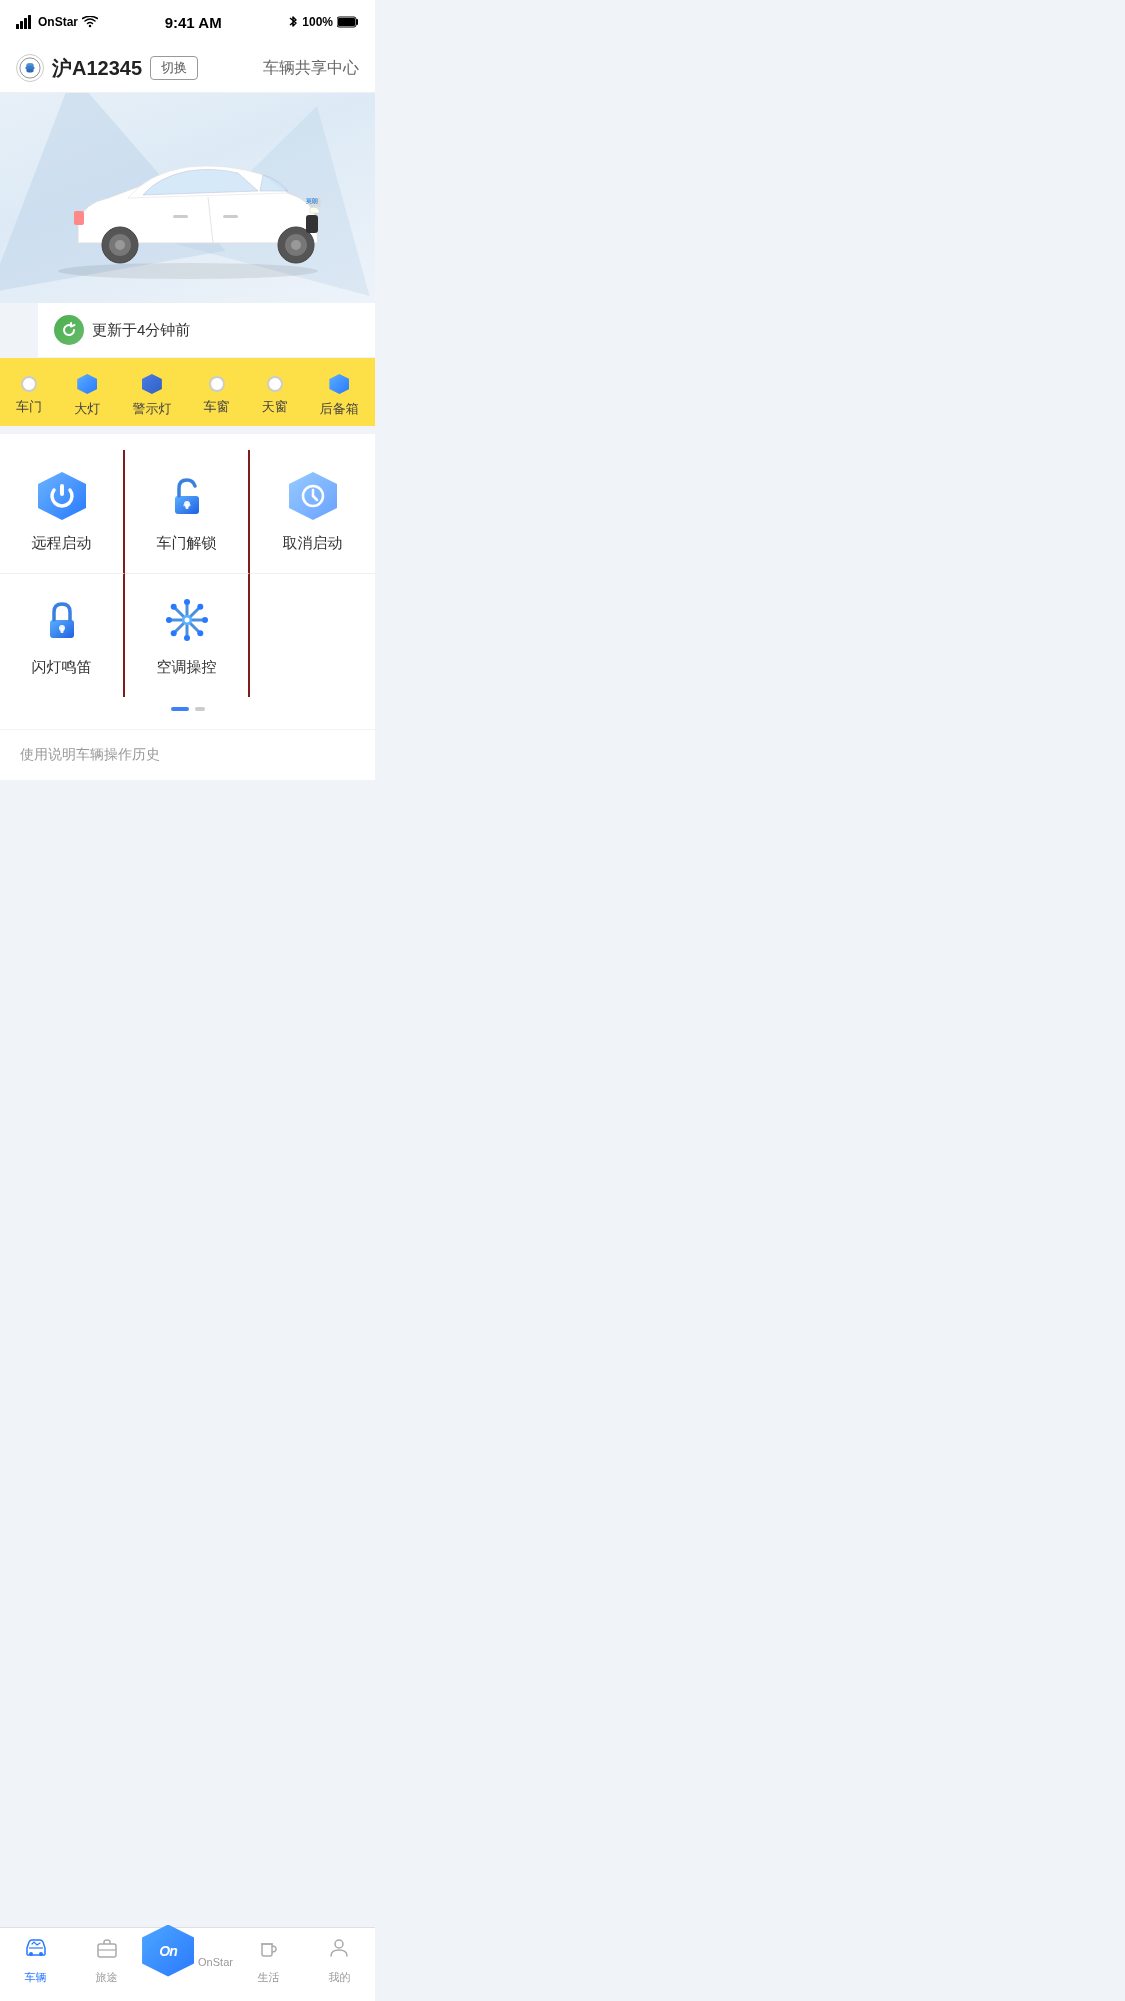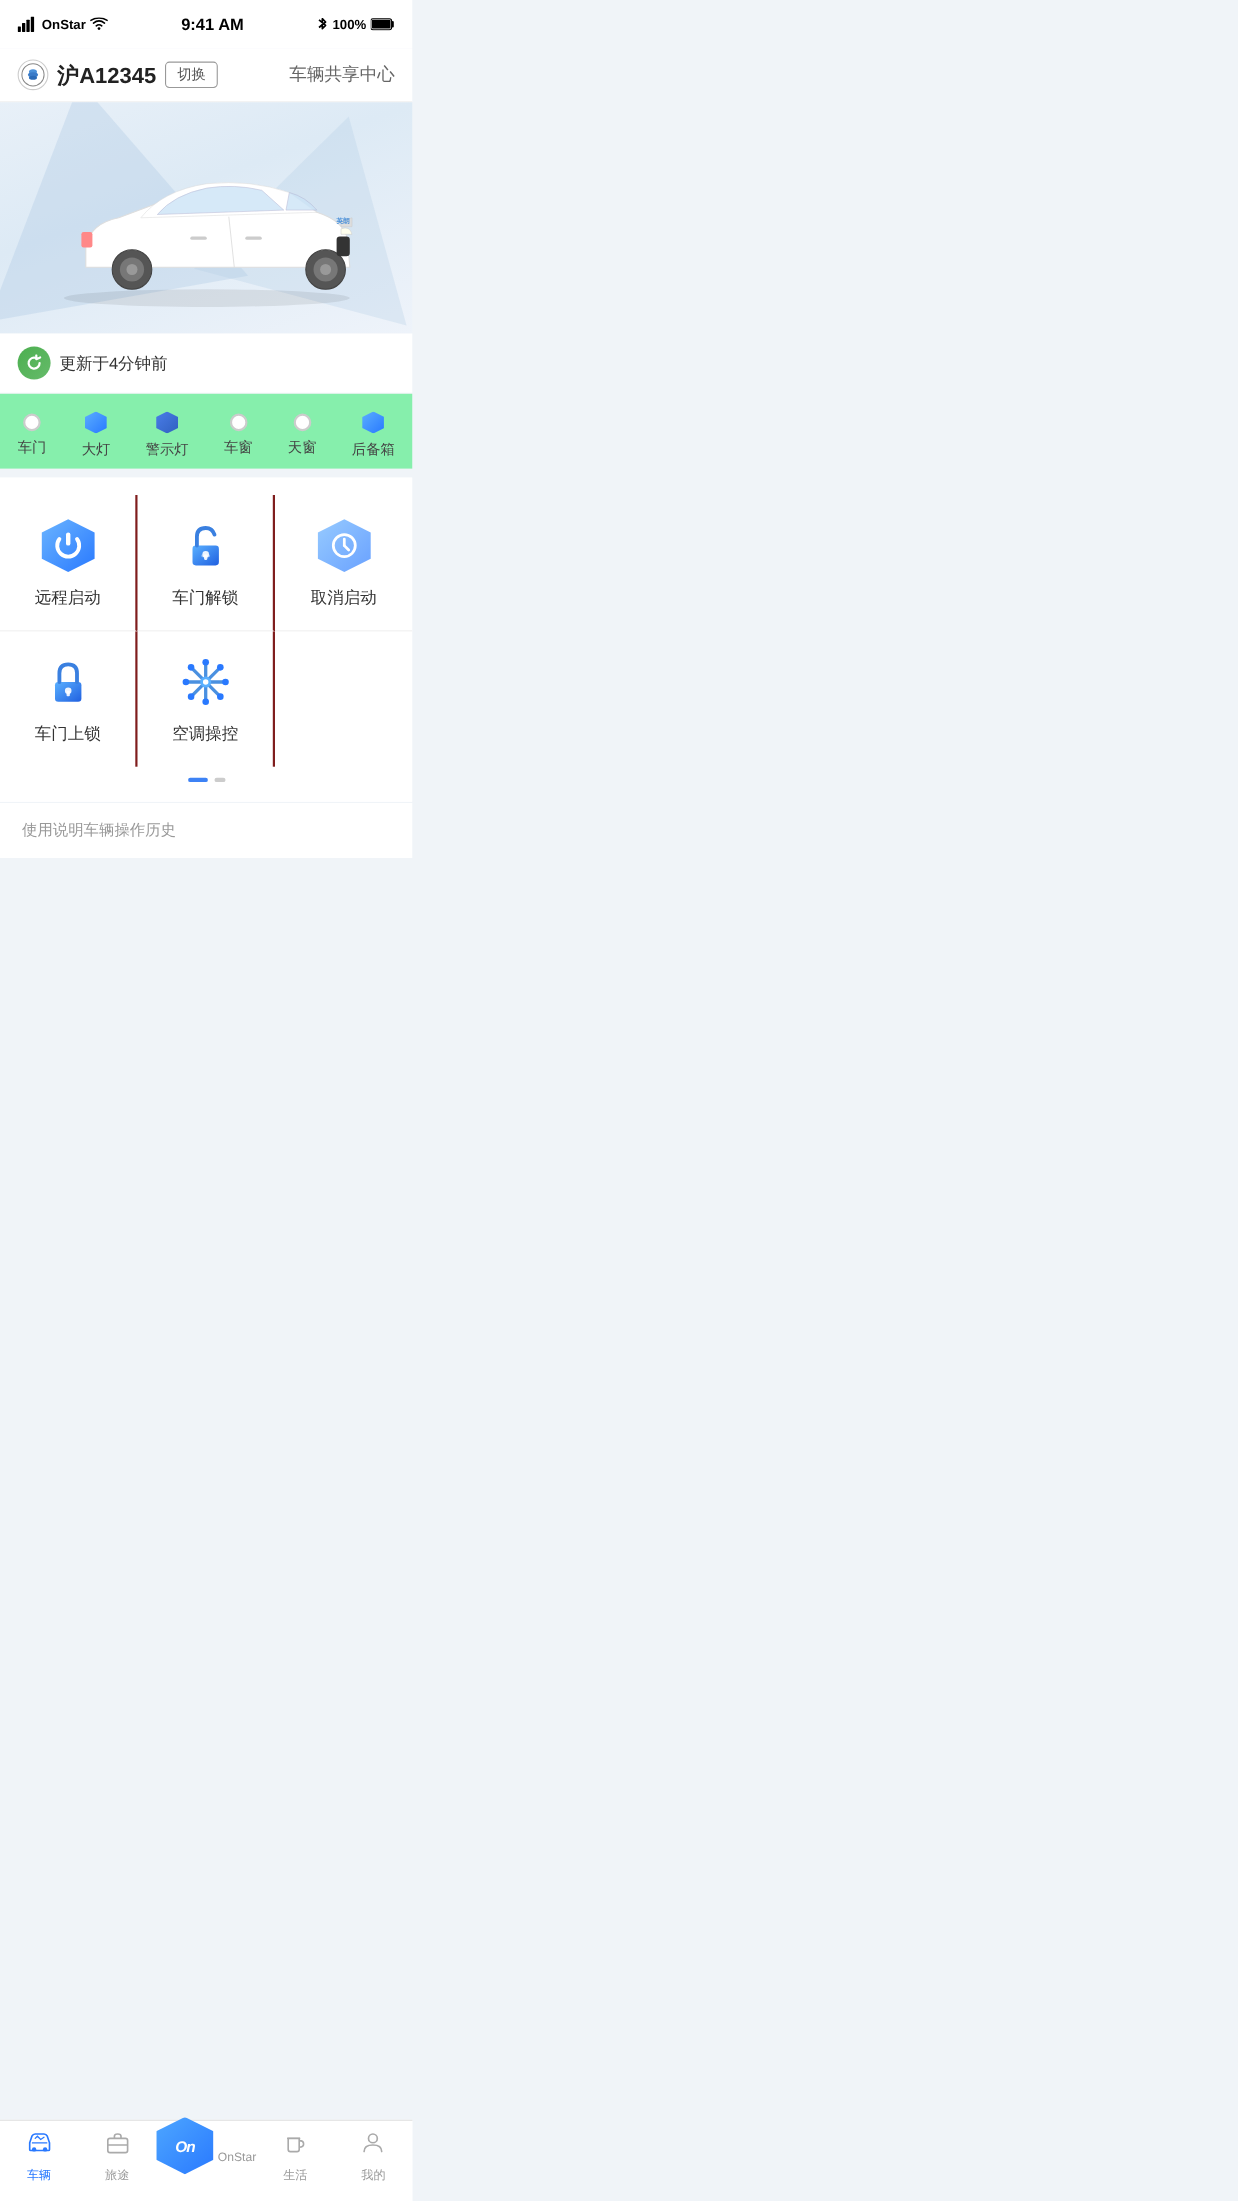--- a/index.html
+++ b/index.html
@@ -102,33 +102,34 @@
       height: 160px;
     }
 
     
     .update-bar {
       display: flex;
       align-items: center;
       padding: 12px 16px;
       background: white;
       gap: 8px;
+      margin-left: 38px;
     }
     .refresh-icon {
       width: 30px; height: 30px;
       border-radius: 50%;
       background: linear-gradient(135deg, #4CAF50, #66BB6A);
       display: flex; align-items: center; justify-content: center;
       color: white; font-size: 16px;
     }
     .update-text { font-size: 15px; color: #333; }
 
     
     .status-indicators {
-      background: #86efac;
+      background: #fde047;
       padding: 16px 0 8px;
       display: flex;
       justify-content: space-around;
       align-items: center;
       margin-top: 1px;
     }
     .indicator-item {
       display: flex;
       flex-direction: column;
       align-items: center;
@@ -468,21 +469,21 @@
           <rect x="14" y="26" width="24" height="18" rx="3" fill="url(#blueGrad5)"></rect>
 
           <path d="M18 26 L18 18 Q18 10 26 10 Q34 10 34 18 L34 26" stroke="#3a80e0" stroke-width="3.5" fill="none" stroke-linecap="round"></path>
 
           <circle cx="26" cy="34" r="3" fill="white" opacity="0.9"></circle>
           <rect x="24.5" y="34" width="3" height="5" rx="1" fill="white" opacity="0.9"></rect>
 
           <line x1="24" y1="18" x2="28" y2="18" stroke="rgba(255,255,255,0.5)" stroke-width="2"></line>
         </svg>
       </div>
-      <span class="action-label">车门上锁</span>
+      <span class="action-label">闪灯鸣笛</span>
     </div>
 
     <div class="action-cell">
       <div class="action-icon">
         <svg width="52" height="52" viewBox="0 0 52 52">
 
           <line x1="26" y1="8" x2="26" y2="44" stroke="#4a90e0" stroke-width="3" stroke-linecap="round"></line>
           <line x1="8" y1="26" x2="44" y2="26" stroke="#4a90e0" stroke-width="3" stroke-linecap="round"></line>
           <line x1="12.7" y1="12.7" x2="39.3" y2="39.3" stroke="#4a90e0" stroke-width="3" stroke-linecap="round"></line>
           <line x1="39.3" y1="12.7" x2="12.7" y2="39.3" stroke="#4a90e0" stroke-width="3" stroke-linecap="round"></line>

